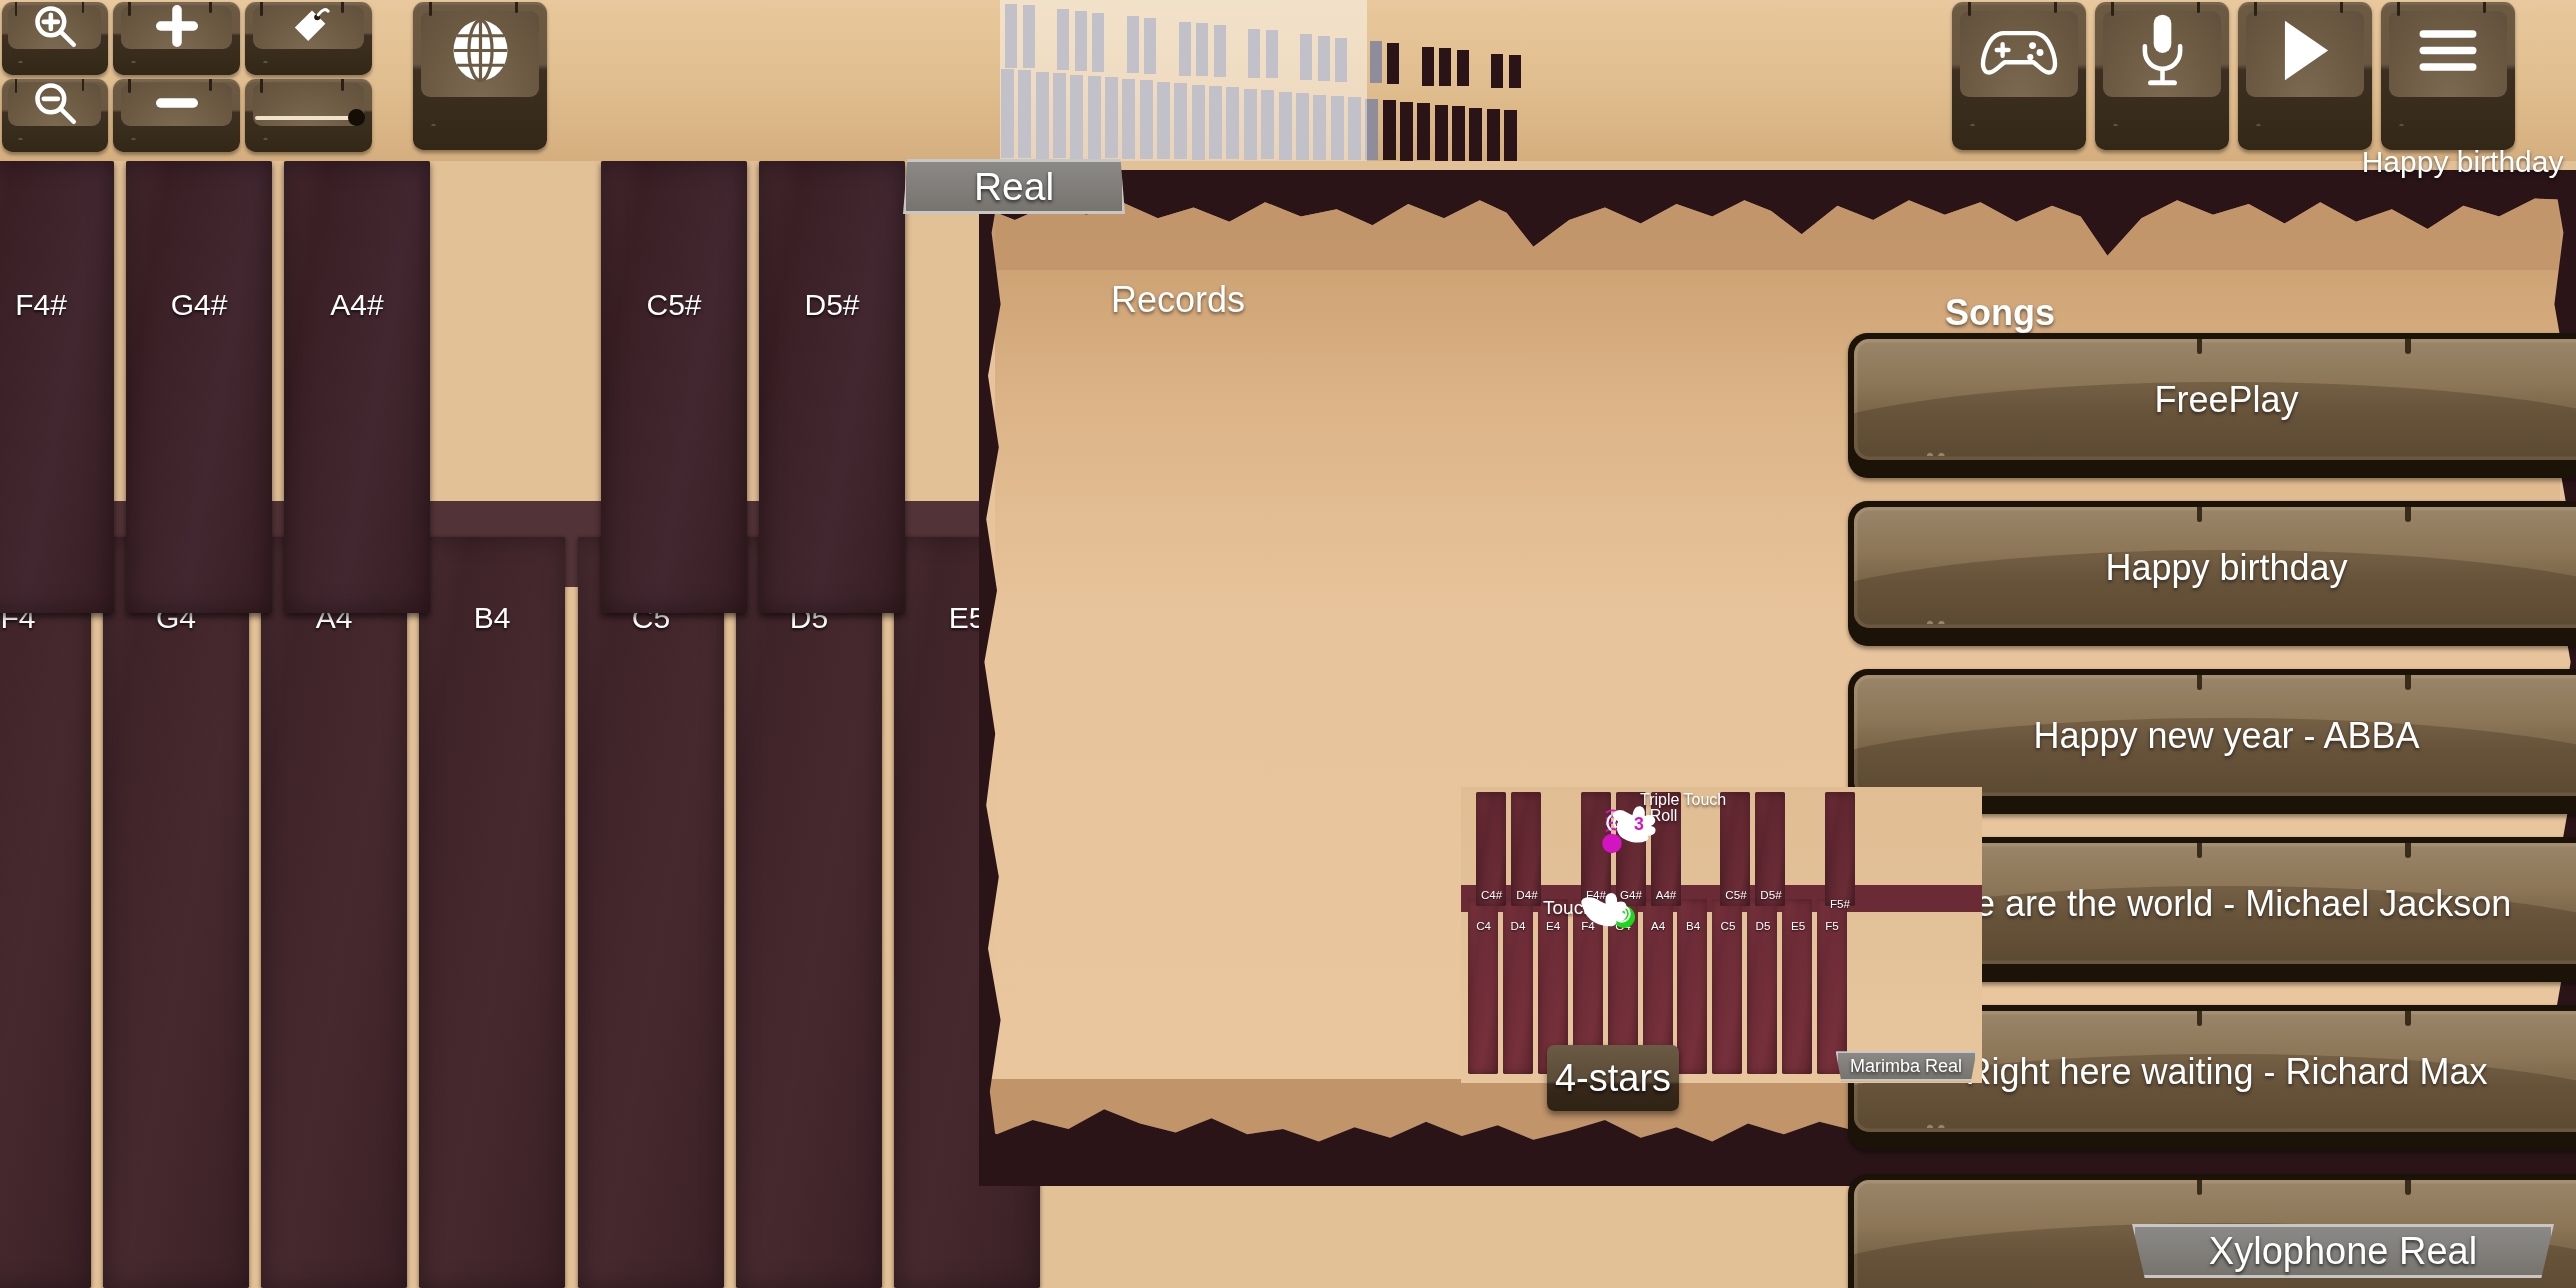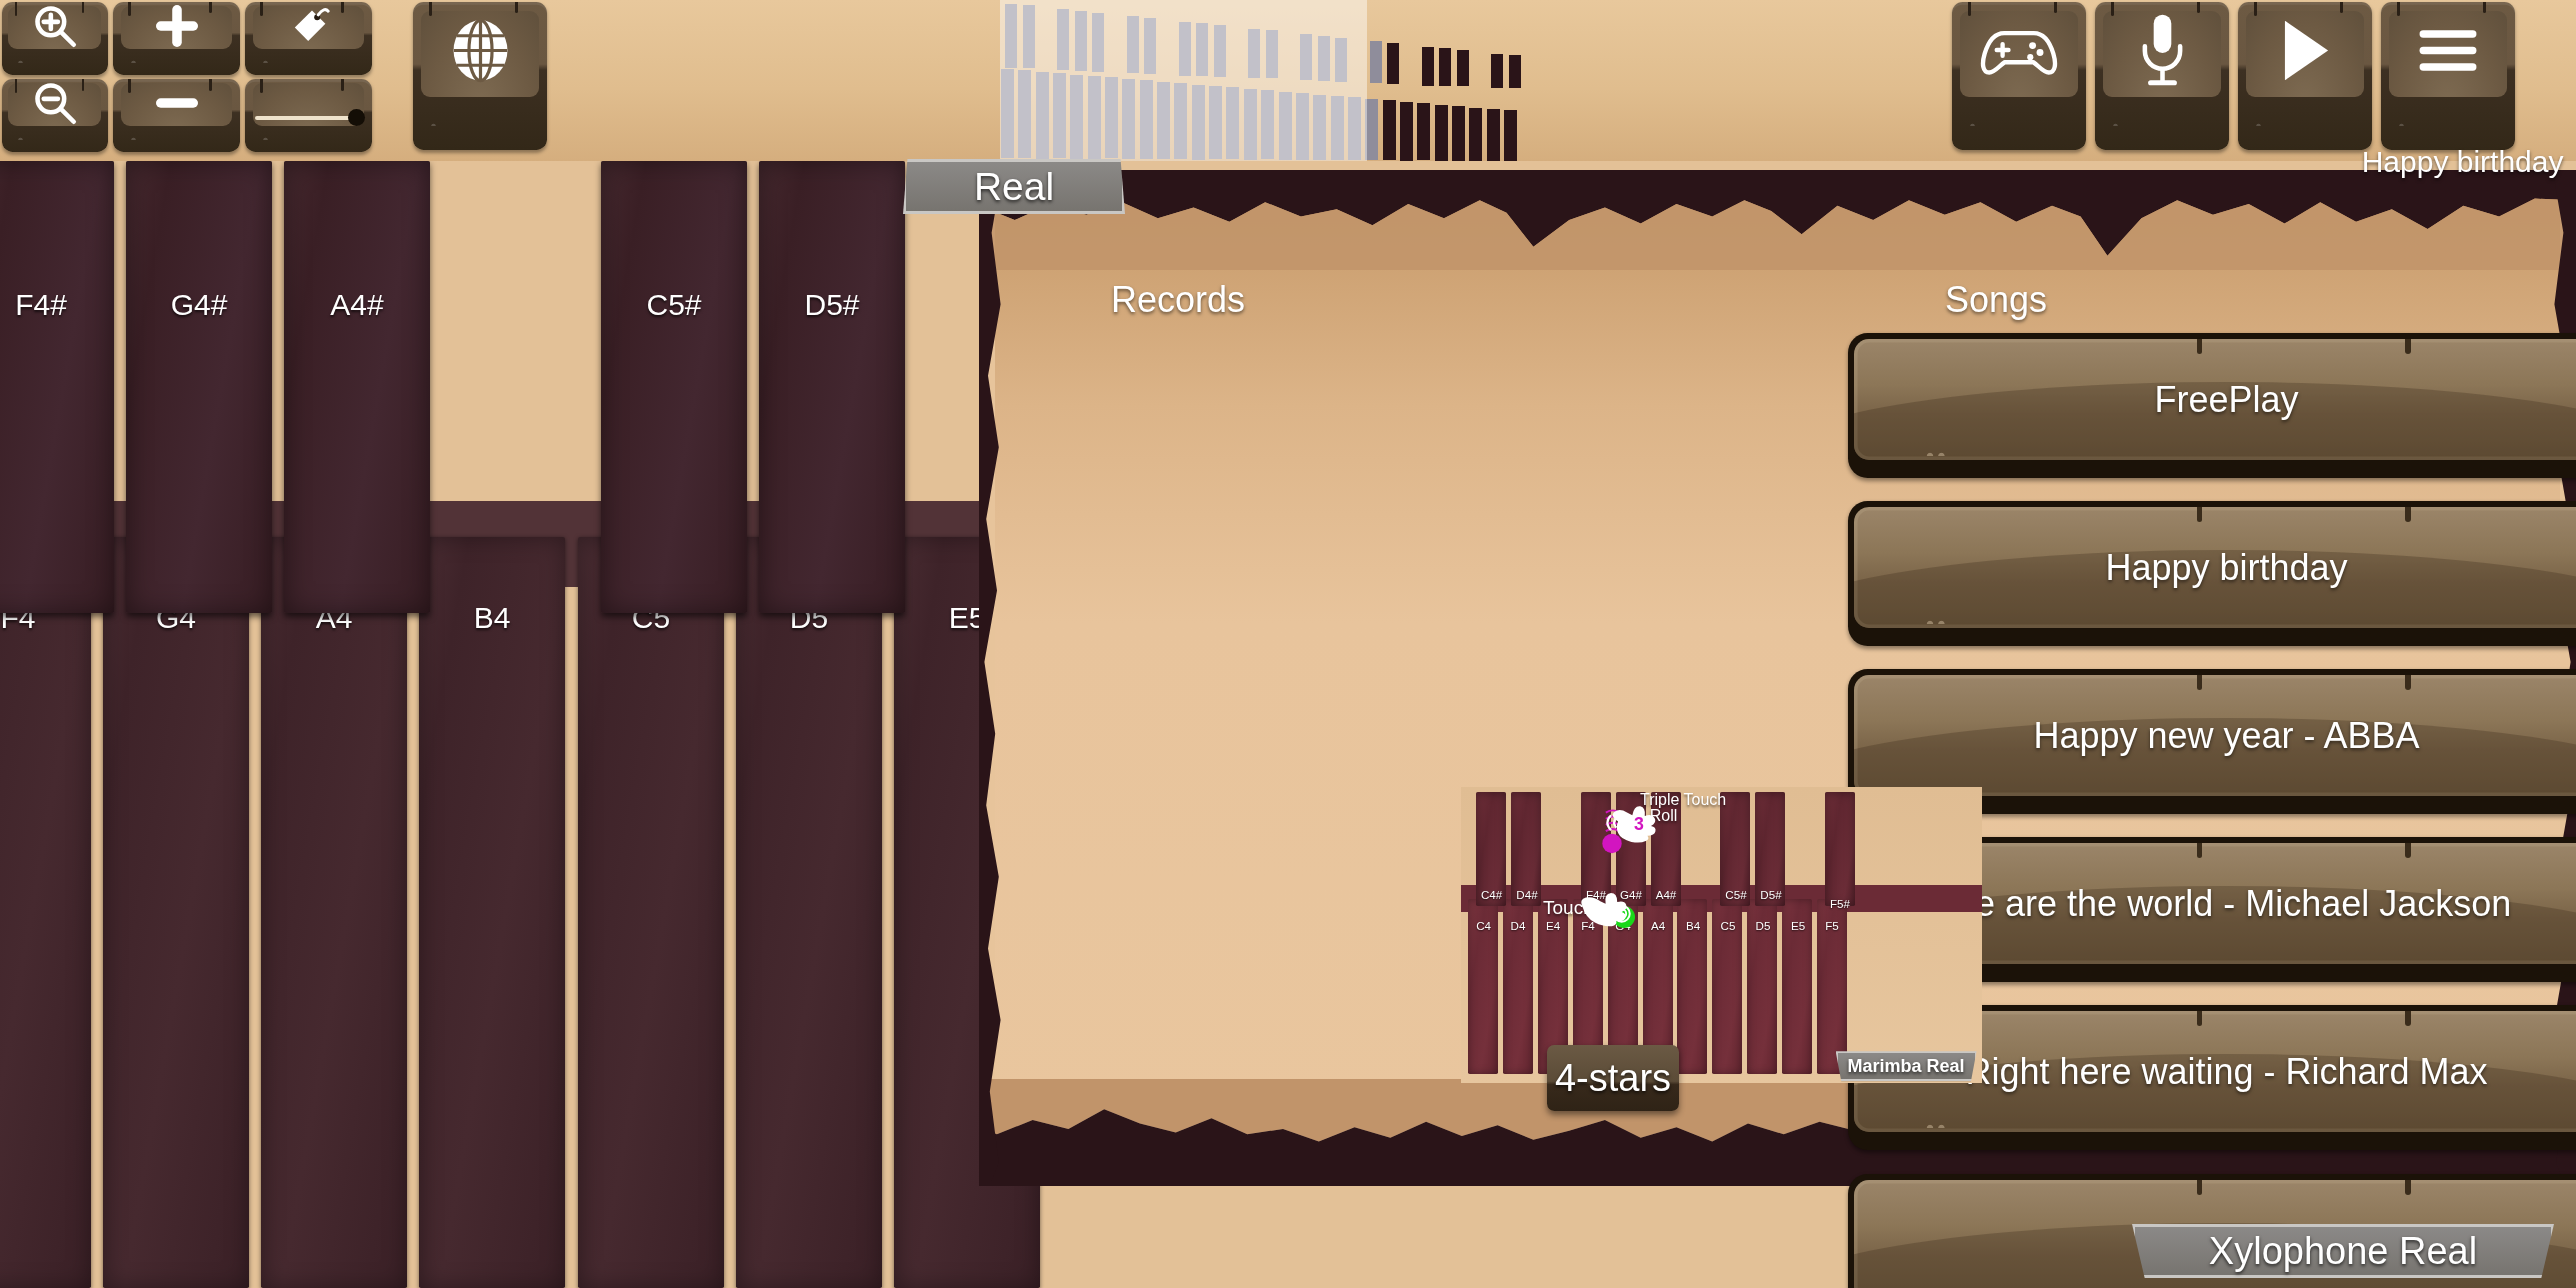--- a/index.html
+++ b/index.html
@@ -110,21 +110,21 @@
     position:absolute;left:0;bottom:-5.4px;width:100%;height:107px;z-index:3;pointer-events:none;
   }
   #panel-left-edge{position:absolute;left:0;top:0;width:36px;height:100%;z-index:3;pointer-events:none;}
   #panel-right-edge{position:absolute;right:0;top:0;width:36px;height:100%;z-index:3;pointer-events:none;}
 
   .section-title{
     position:absolute;color:#fff;font-size:36px;z-index:6;
     text-shadow:0 1.8px 3.6px rgba(0,0,0,.55);
   }
   #title-records{left:132px;top:109px;}
-  #title-songs {left:966px;top:109px;}
+  #title-songs {left:966px;top:122px;font-weight:bold;}
 
   
   .listbtn{
     position:absolute;
     background:#1b1208;
     border-radius:19.7px;
     padding:6.3px 6.3px 18px 6.3px;
     cursor:pointer;
     box-shadow:0 2.7px 4.5px rgba(0,0,0,.4);
     z-index:6;
@@ -602,21 +602,21 @@
         <path fill="#fff" d="M6 24 q-4 -8 4 -10 q8 -2 16 4 l6 3 q-2 -11 6 -12 q7 0 7 10 q8 -2 10 3 q2 5 -5 8 q6 2 4 7 q-2 4 -10 3 q1 5 -5 6 q-9 1 -19 -4 q-10 -5 -14 -18 Z"></path>
         <g fill="none" stroke="#fff" stroke-width="2.2">
           <circle cx="50" cy="32" r="5"></circle>
             <circle cx="50" cy="32" r="9"></circle>
         </g>
       </svg>
     </div>
       <div id="tut-green-dot"></div>
       <div id="tut-touch-lab">Touch</div>
       <div id="tut-triple-lab">Triple Touch<br>- Roll</div>
-      <div class="plate" id="badge-marimba" style="position:absolute;left:auto;right:5.4px;top:auto;bottom:1.8px;font-weight:bold;">Marimba Real</div>
+      <div class="plate" id="badge-marimba" style="position:absolute;left:auto;right:5.4px;top:auto;bottom:1.8px;">Marimba Real</div>
     </div>
 </div>
 
 <div class="plate" id="btn-menu-plate">Real</div>
 
 <div id="btn-close">
   <svg width="36" height="36" viewBox="0 0 24 24">
     <g stroke="#120a04" stroke-width="7.2" stroke-linecap="round">
         <line x1="5.5" y1="5.5" x2="18.5" y2="18.5"></line>
         <line x1="18.5" y1="5.5" x2="5.5" y2="18.5"></line>

